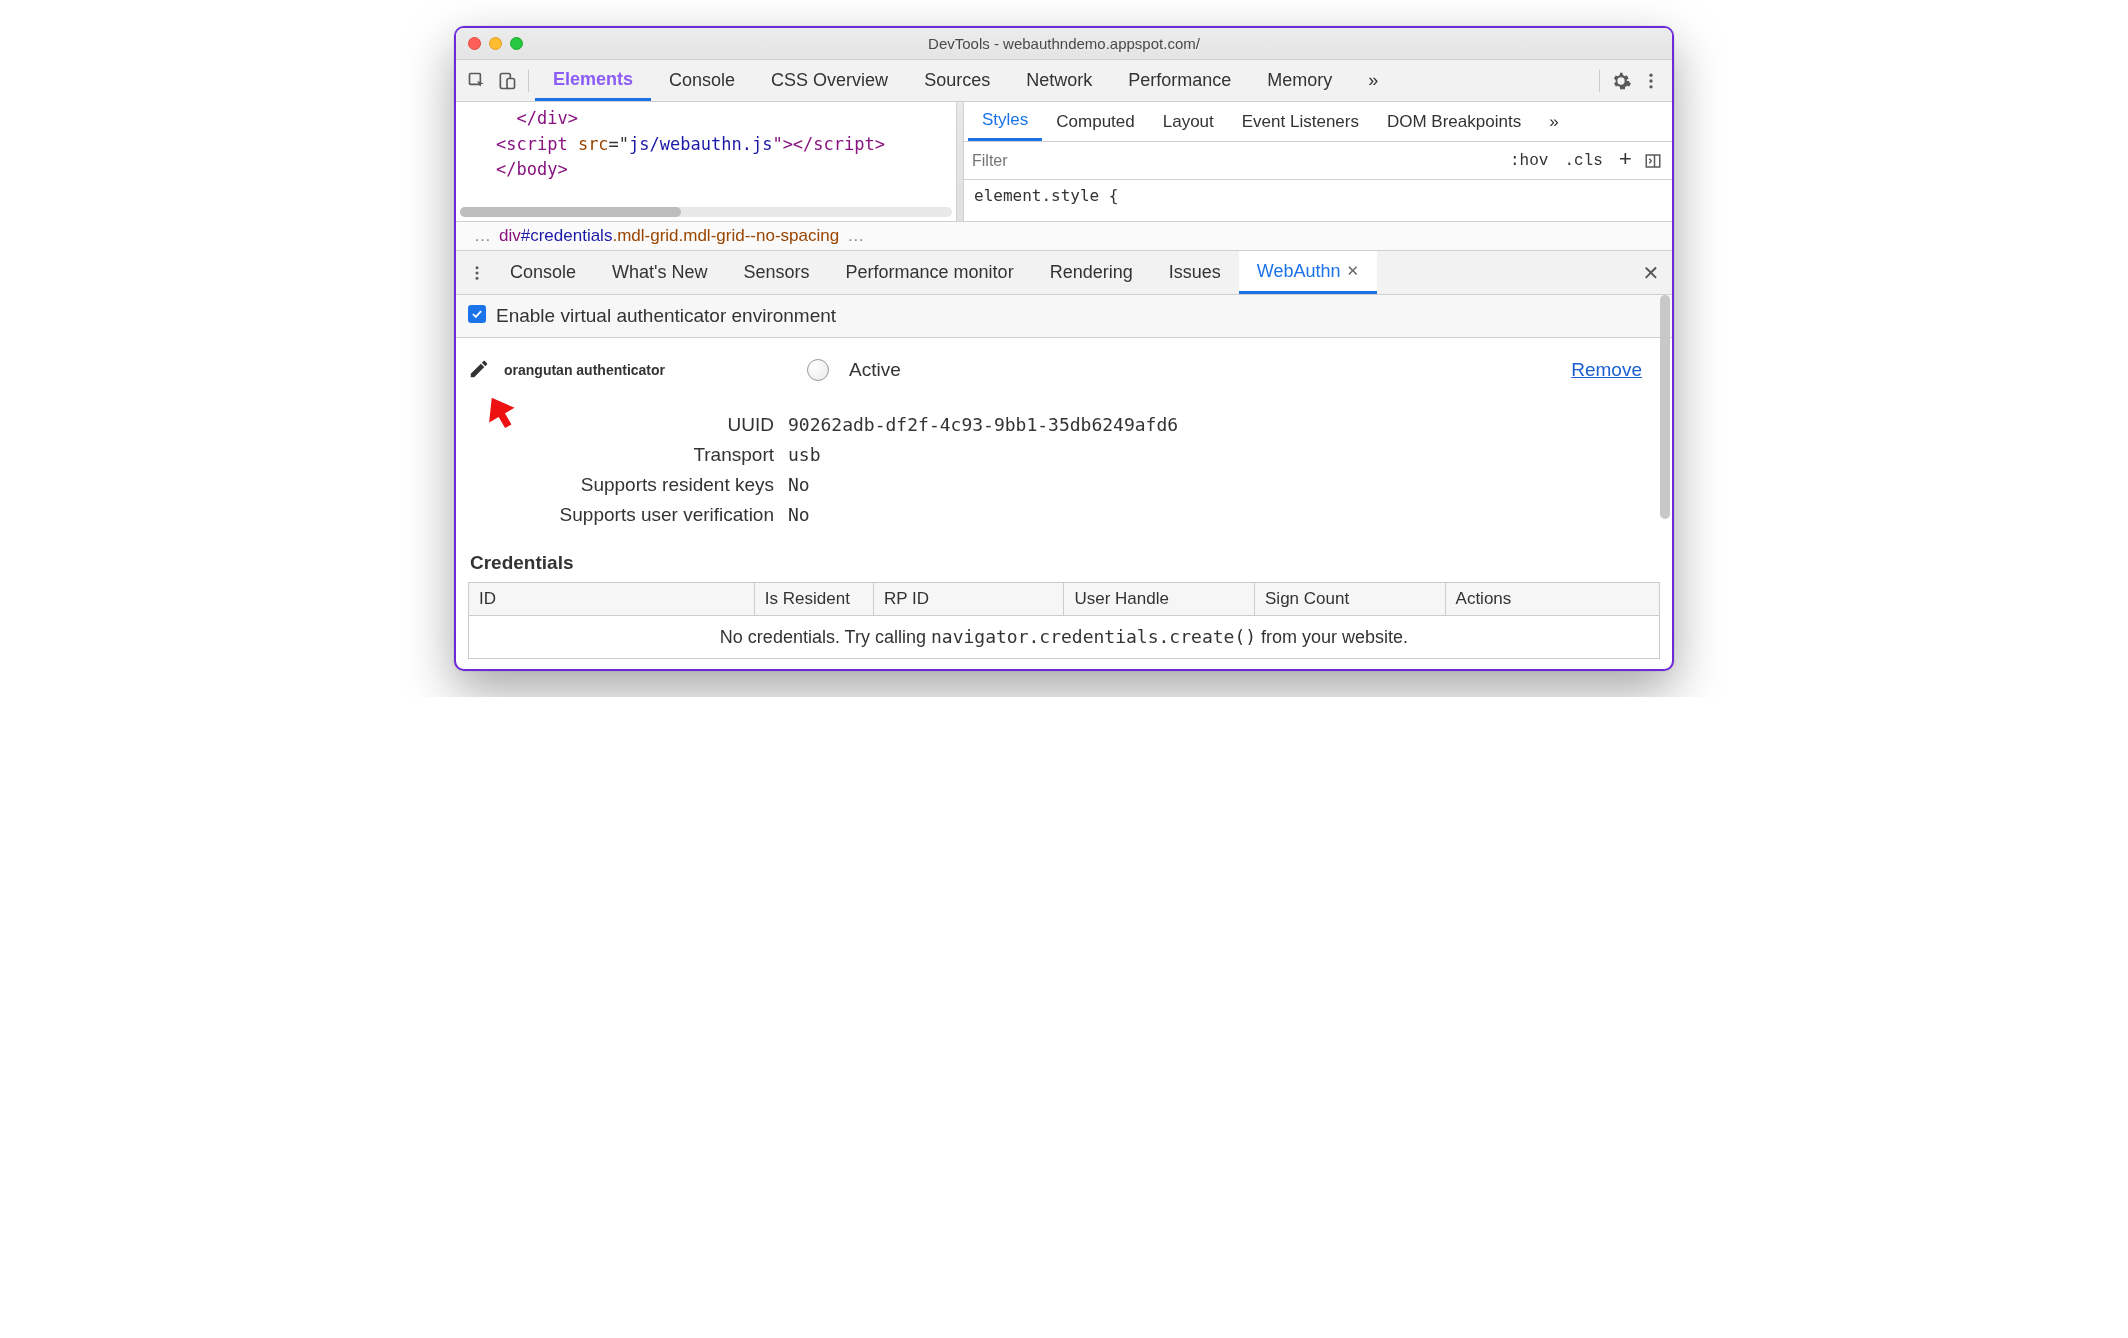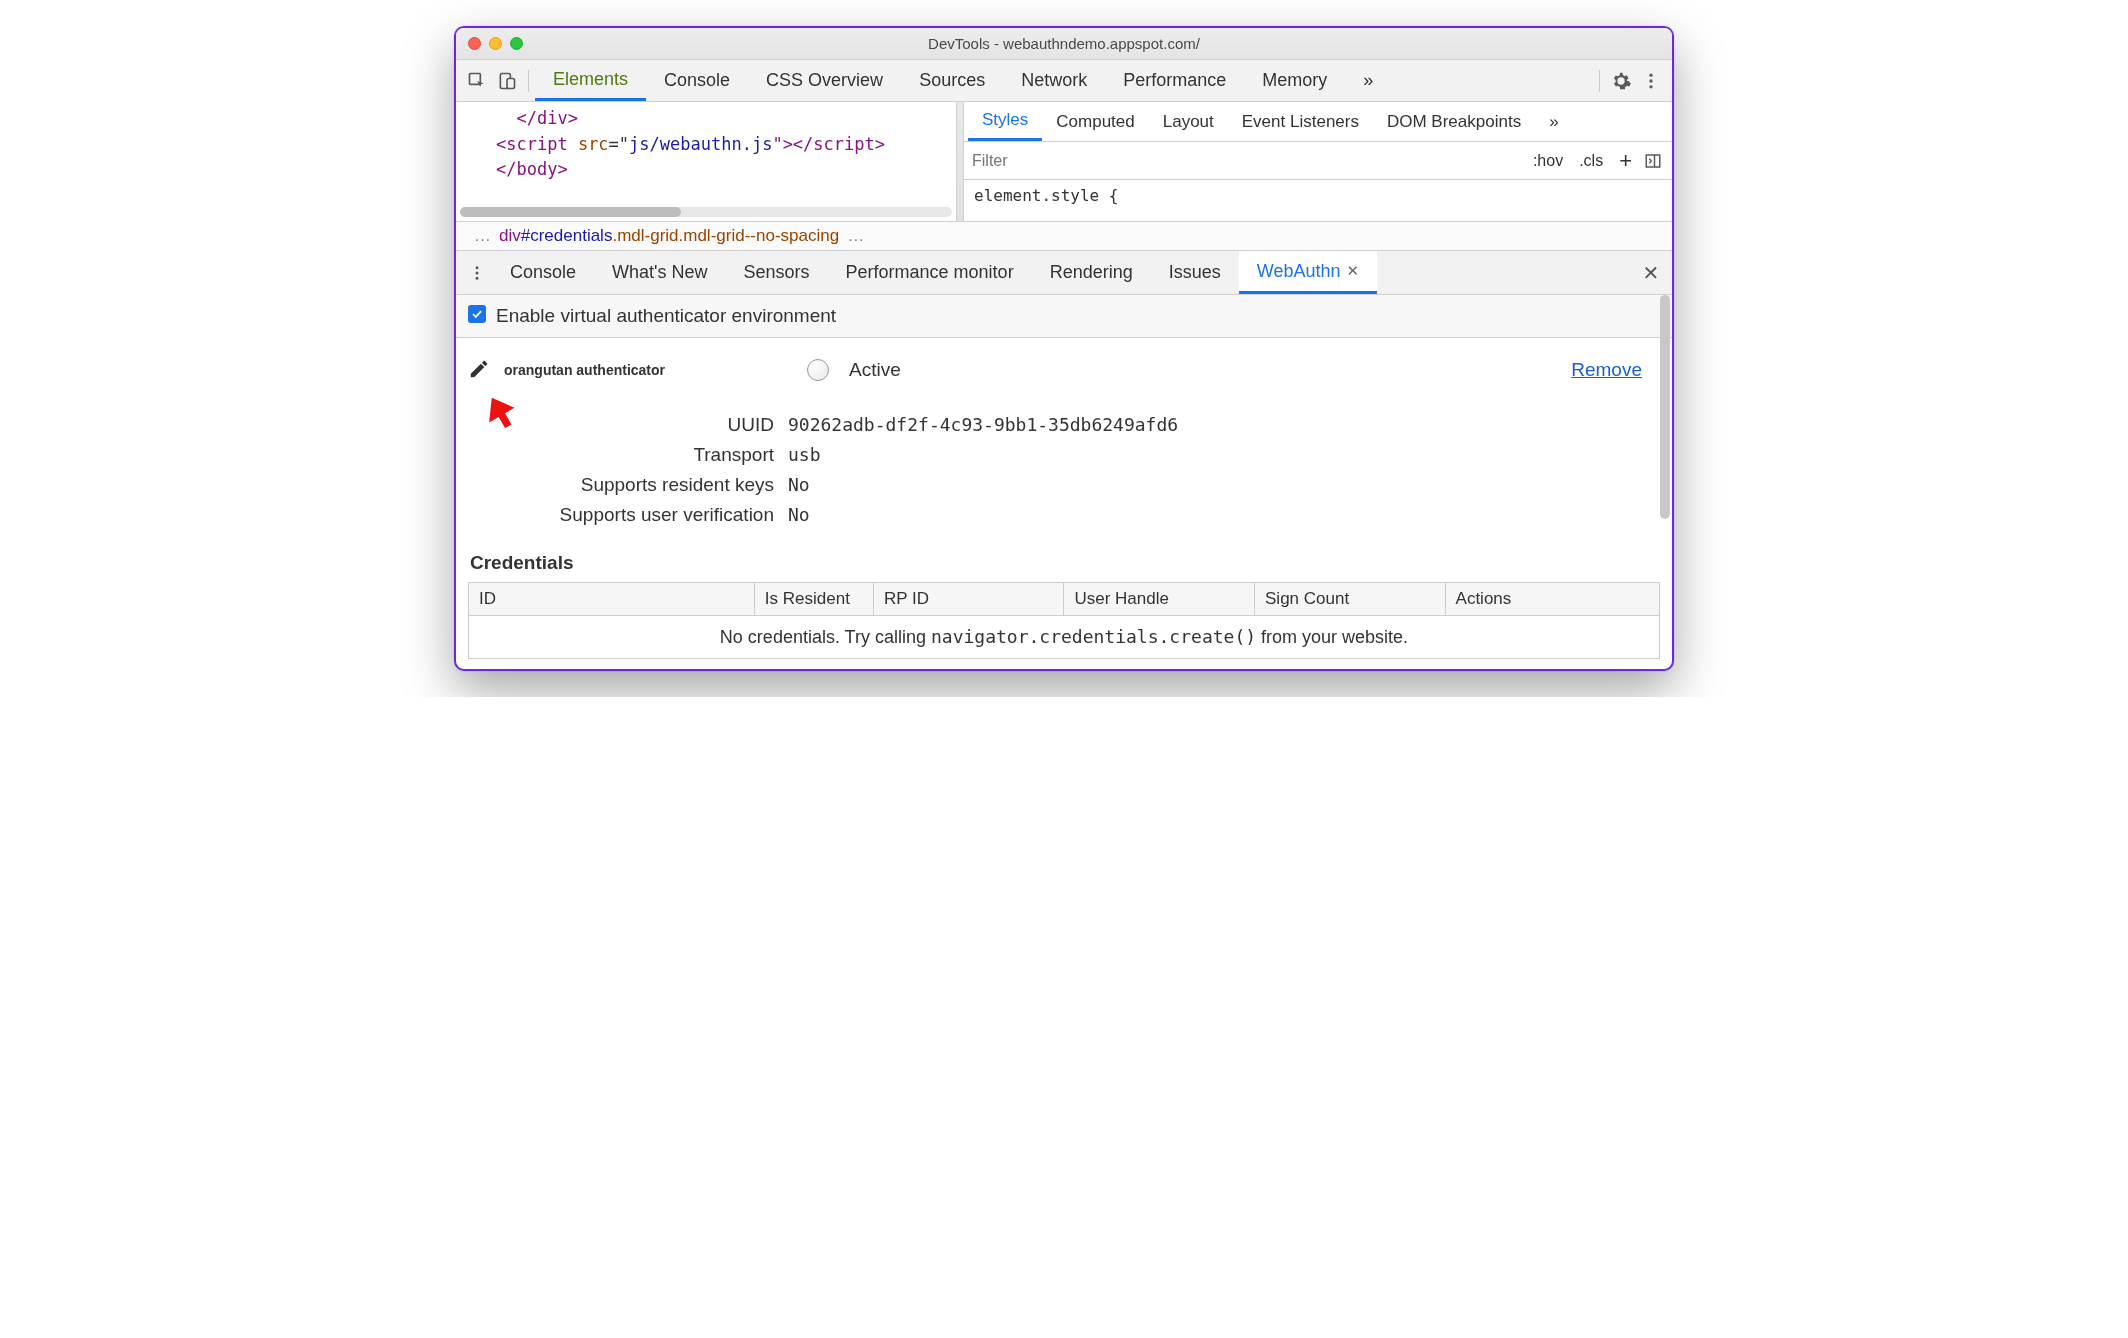--- a/index.html
+++ b/index.html
@@ -41,21 +41,21 @@
     height: 42px;
     padding: 0 6px;
   }
   .tool-icon { width: 30px; height: 30px; display:flex; align-items:center; justify-content:center; color:#5a5a5a; cursor:pointer; }
   .main-tabs .tab {
     padding: 0 18px; height: 100%;
     display:flex; align-items:center;
     color:#333; cursor:pointer;
     font-size: 18px;
   }
-  .main-tabs .tab.active { color:#4d7c0f; border-bottom: 3px solid #1a73e8; }
+  .main-tabs .tab.active { color:#8b5cf6; border-bottom: 3px solid #1a73e8; font-weight: bold; }
   .main-tabs .spacer { flex: 1; }
   .vertical-sep { width:1px; height:22px; background:#ccc; margin: 0 6px; }
   
   .split { display:flex; height: 120px; border-bottom: 1px solid #d0d0d0; }
   .code-pane { flex: 0 0 500px; overflow:hidden; position:relative; }
   .code {
     font-family: Menlo, Consolas, monospace;
     font-size: 17px;
     padding: 4px 8px 0 40px;
     line-height: 1.5;
@@ -67,21 +67,21 @@
   .str { color:#1a1aa6; }
   .hscroll { position:absolute; bottom:4px; left:4px; right:4px; height:10px; background:#e8e8e8; border-radius:5px; }
   .hscroll .thumb { position:absolute; left:0; width:45%; top:0; bottom:0; background:#bdbdbd; border-radius:5px; }
   .gutter { width:8px; background: linear-gradient(#e8e8e8,#e0e0e0); border-left:1px solid #d0d0d0; border-right:1px solid #d0d0d0;}
   .styles-pane { flex:1; display:flex; flex-direction:column; }
   .styles-tabs { display:flex; align-items:center; height:40px; border-bottom:1px solid #d0d0d0; padding:0 4px;}
   .styles-tabs .stab { padding:0 14px; height:100%; display:flex; align-items:center; font-size:17px; cursor:pointer; }
   .styles-tabs .stab.active { color:#1a73e8; border-bottom:3px solid #1a73e8; }
   .styles-filterrow { display:flex; align-items:center; height:38px; border-bottom:1px solid #d0d0d0; padding:0 8px; gap:4px;}
   .styles-filter { flex:1; border:none; outline:none; font-size:16px; color:#888; background:transparent;}
-  .styles-btn { font-family: Liberation Sans, sans-serif; font-size:16px; padding:0 6px; cursor:pointer; color:#333;}
+  .styles-btn { font-family: Liberation Mono, monospace; font-size:16px; padding:0 6px; cursor:pointer; color:#333;}
   .styles-body { padding:6px 10px; font-family: Menlo, monospace; font-size:16px; color:#333;}
   
   .breadcrumb { display:flex; align-items:center; padding:4px 10px; font-size:17px; color:#333; border-bottom:1px solid #d0d0d0; background:#fafafa;}
   .breadcrumb .ell { color:#888; padding:0 8px; }
   .bc-tag { color:#881280; }
   .bc-id  { color:#1a1aa6; }
   .bc-cls { color:#994500; }
   
   .drawer-tabs { display:flex; align-items:center; height:44px; border-bottom:1px solid #d0d0d0; background:#f2f2f2; padding:0 6px;}
   .drawer-tabs .dtab { padding:0 18px; height:100%; display:flex; align-items:center; font-size:18px; cursor:pointer; position:relative;}

